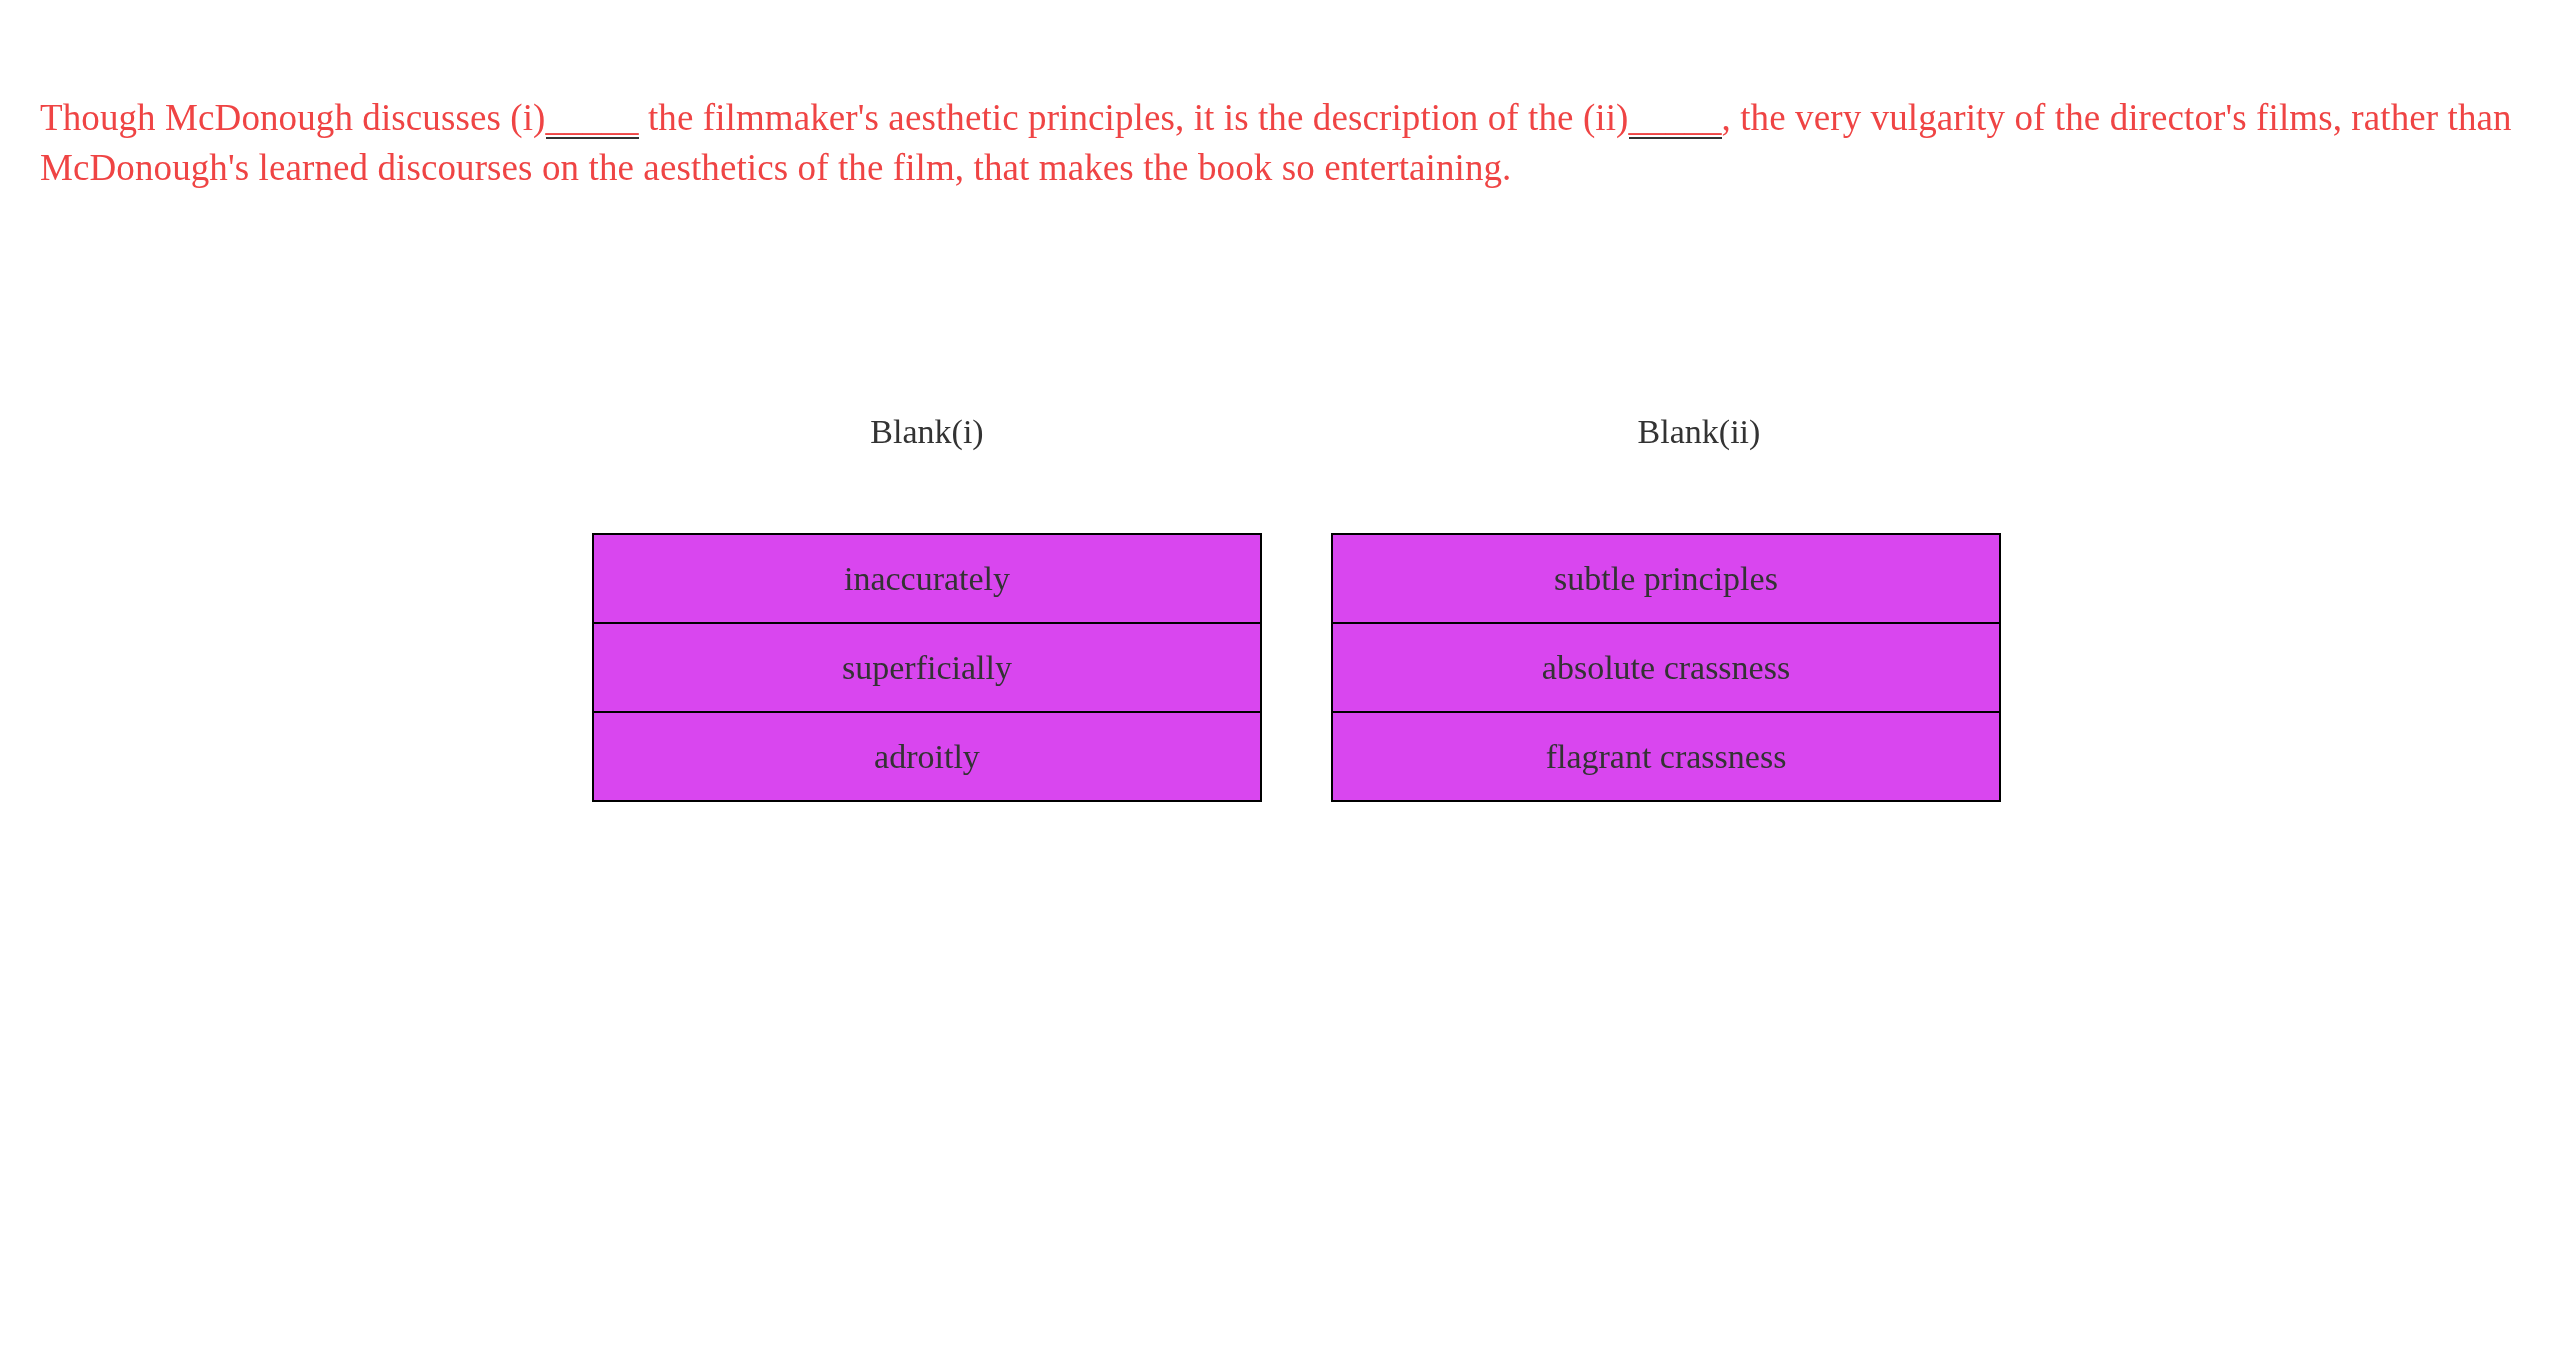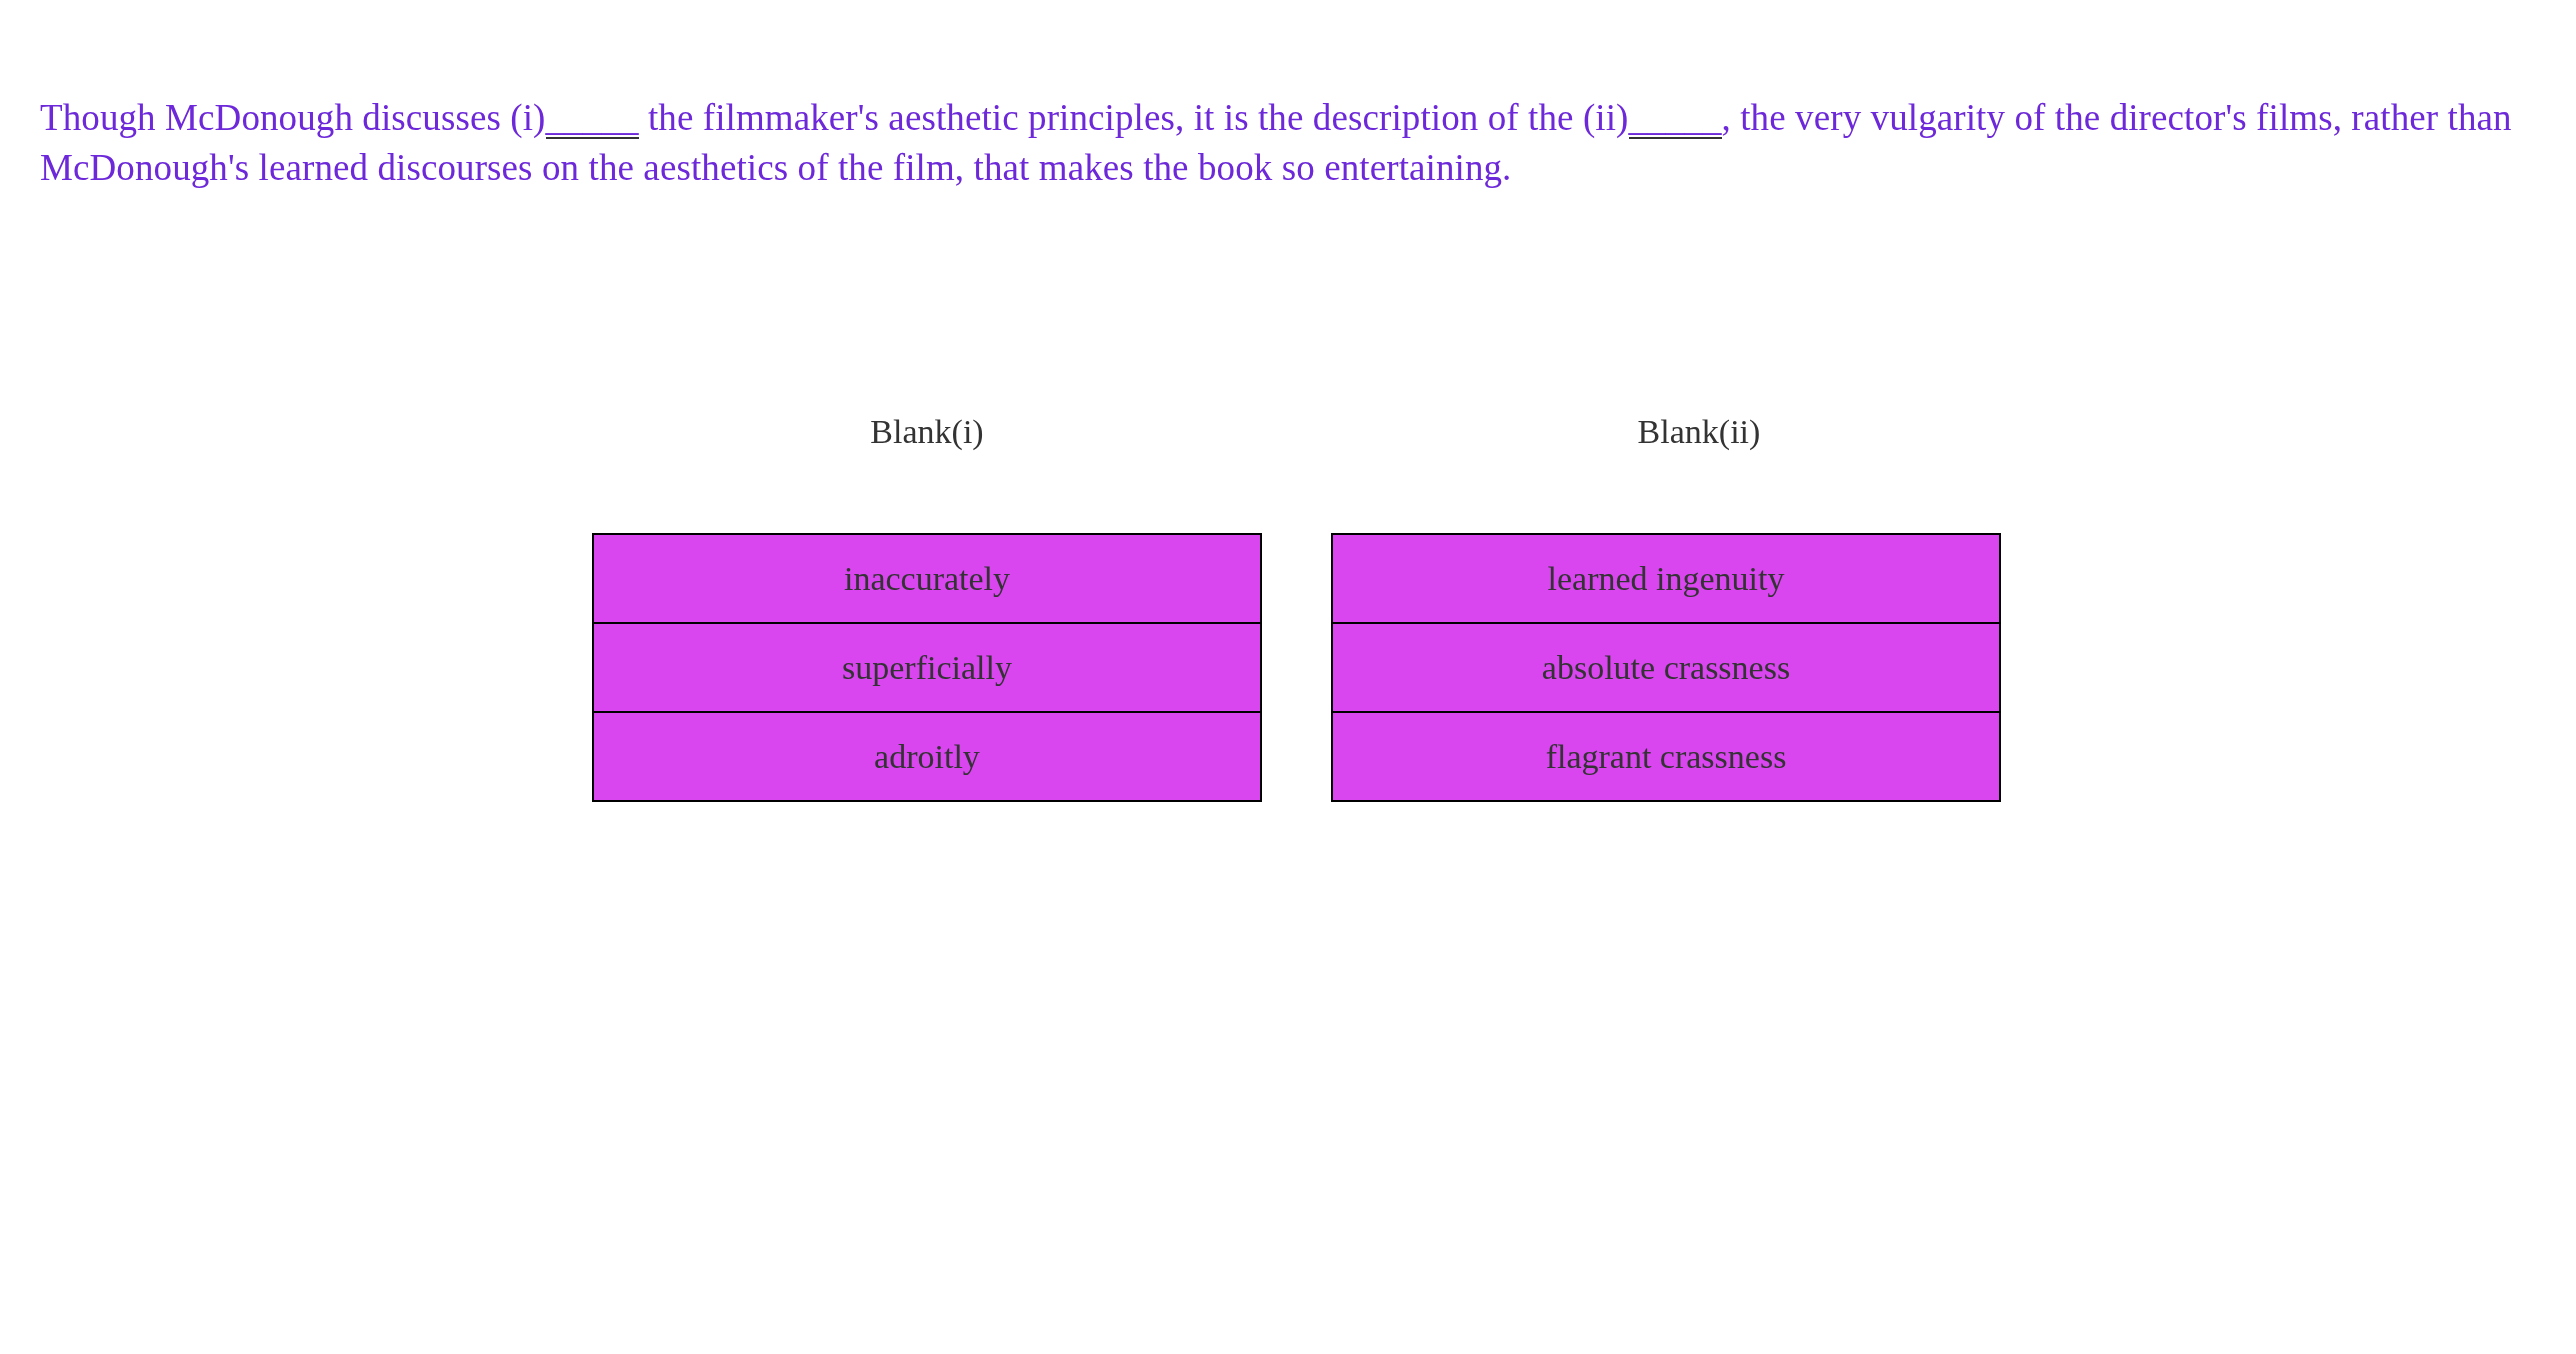--- a/index.html
+++ b/index.html
@@ -25,21 +25,21 @@
   }
 
   
   .passage {
     position: absolute;
     left: 40px;
     top: 56px;
     width: 2497px;
     font-size: 37px;
     line-height: 1.34;
-    color: #6d28d9;
+    color: #ef4444;
     text-align: left;
     letter-spacing: 0.1px;
   }
   .passage .blank {
     display: inline-block;
     text-decoration: none;
     position: relative;
     white-space: pre;
   }
   .passage .blank::after {
@@ -123,21 +123,21 @@
           </tr>
         </tbody>
       </table>
     </div>
 
     <div class="blank-group group-ii">
       <div class="group-header">Blank(ii)</div>
       <table class="choice-table">
         <tbody>
           <tr>
-            <td>learned ingenuity</td>
+            <td>subtle principles</td>
           </tr>
           <tr>
             <td>absolute crassness</td>
           </tr>
           <tr>
             <td>flagrant crassness</td>
           </tr>
         </tbody>
       </table>
     </div>

